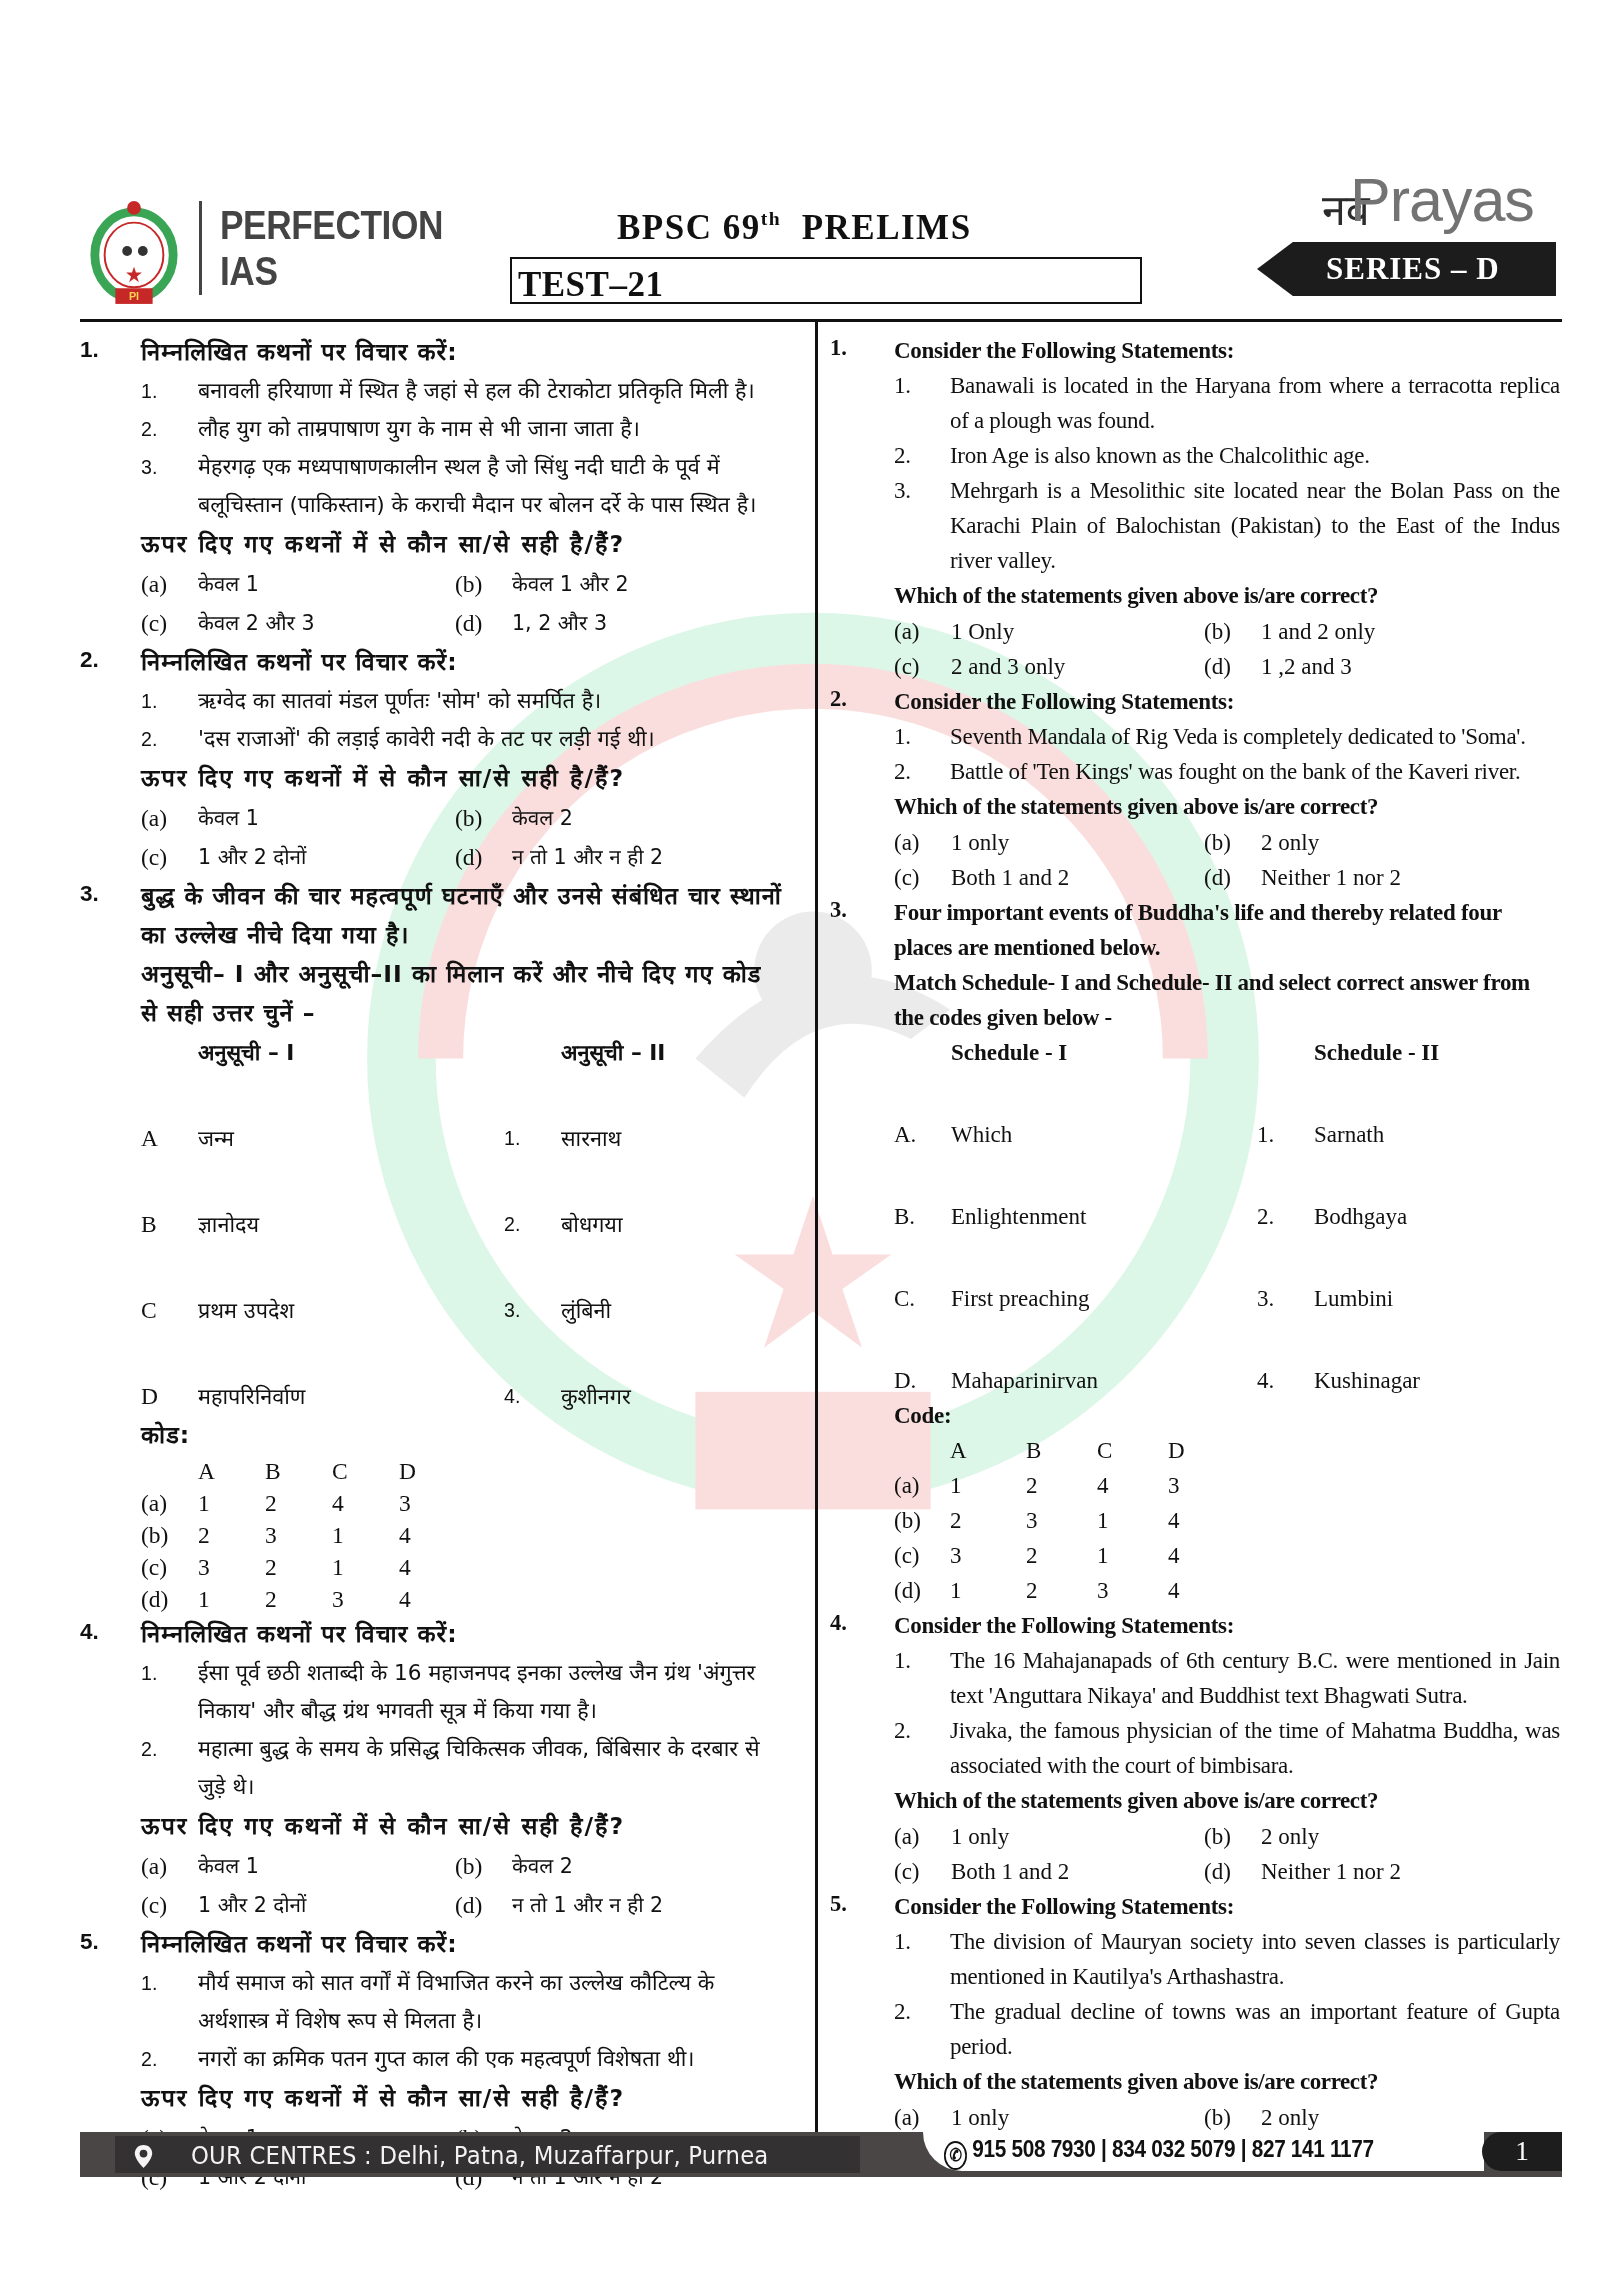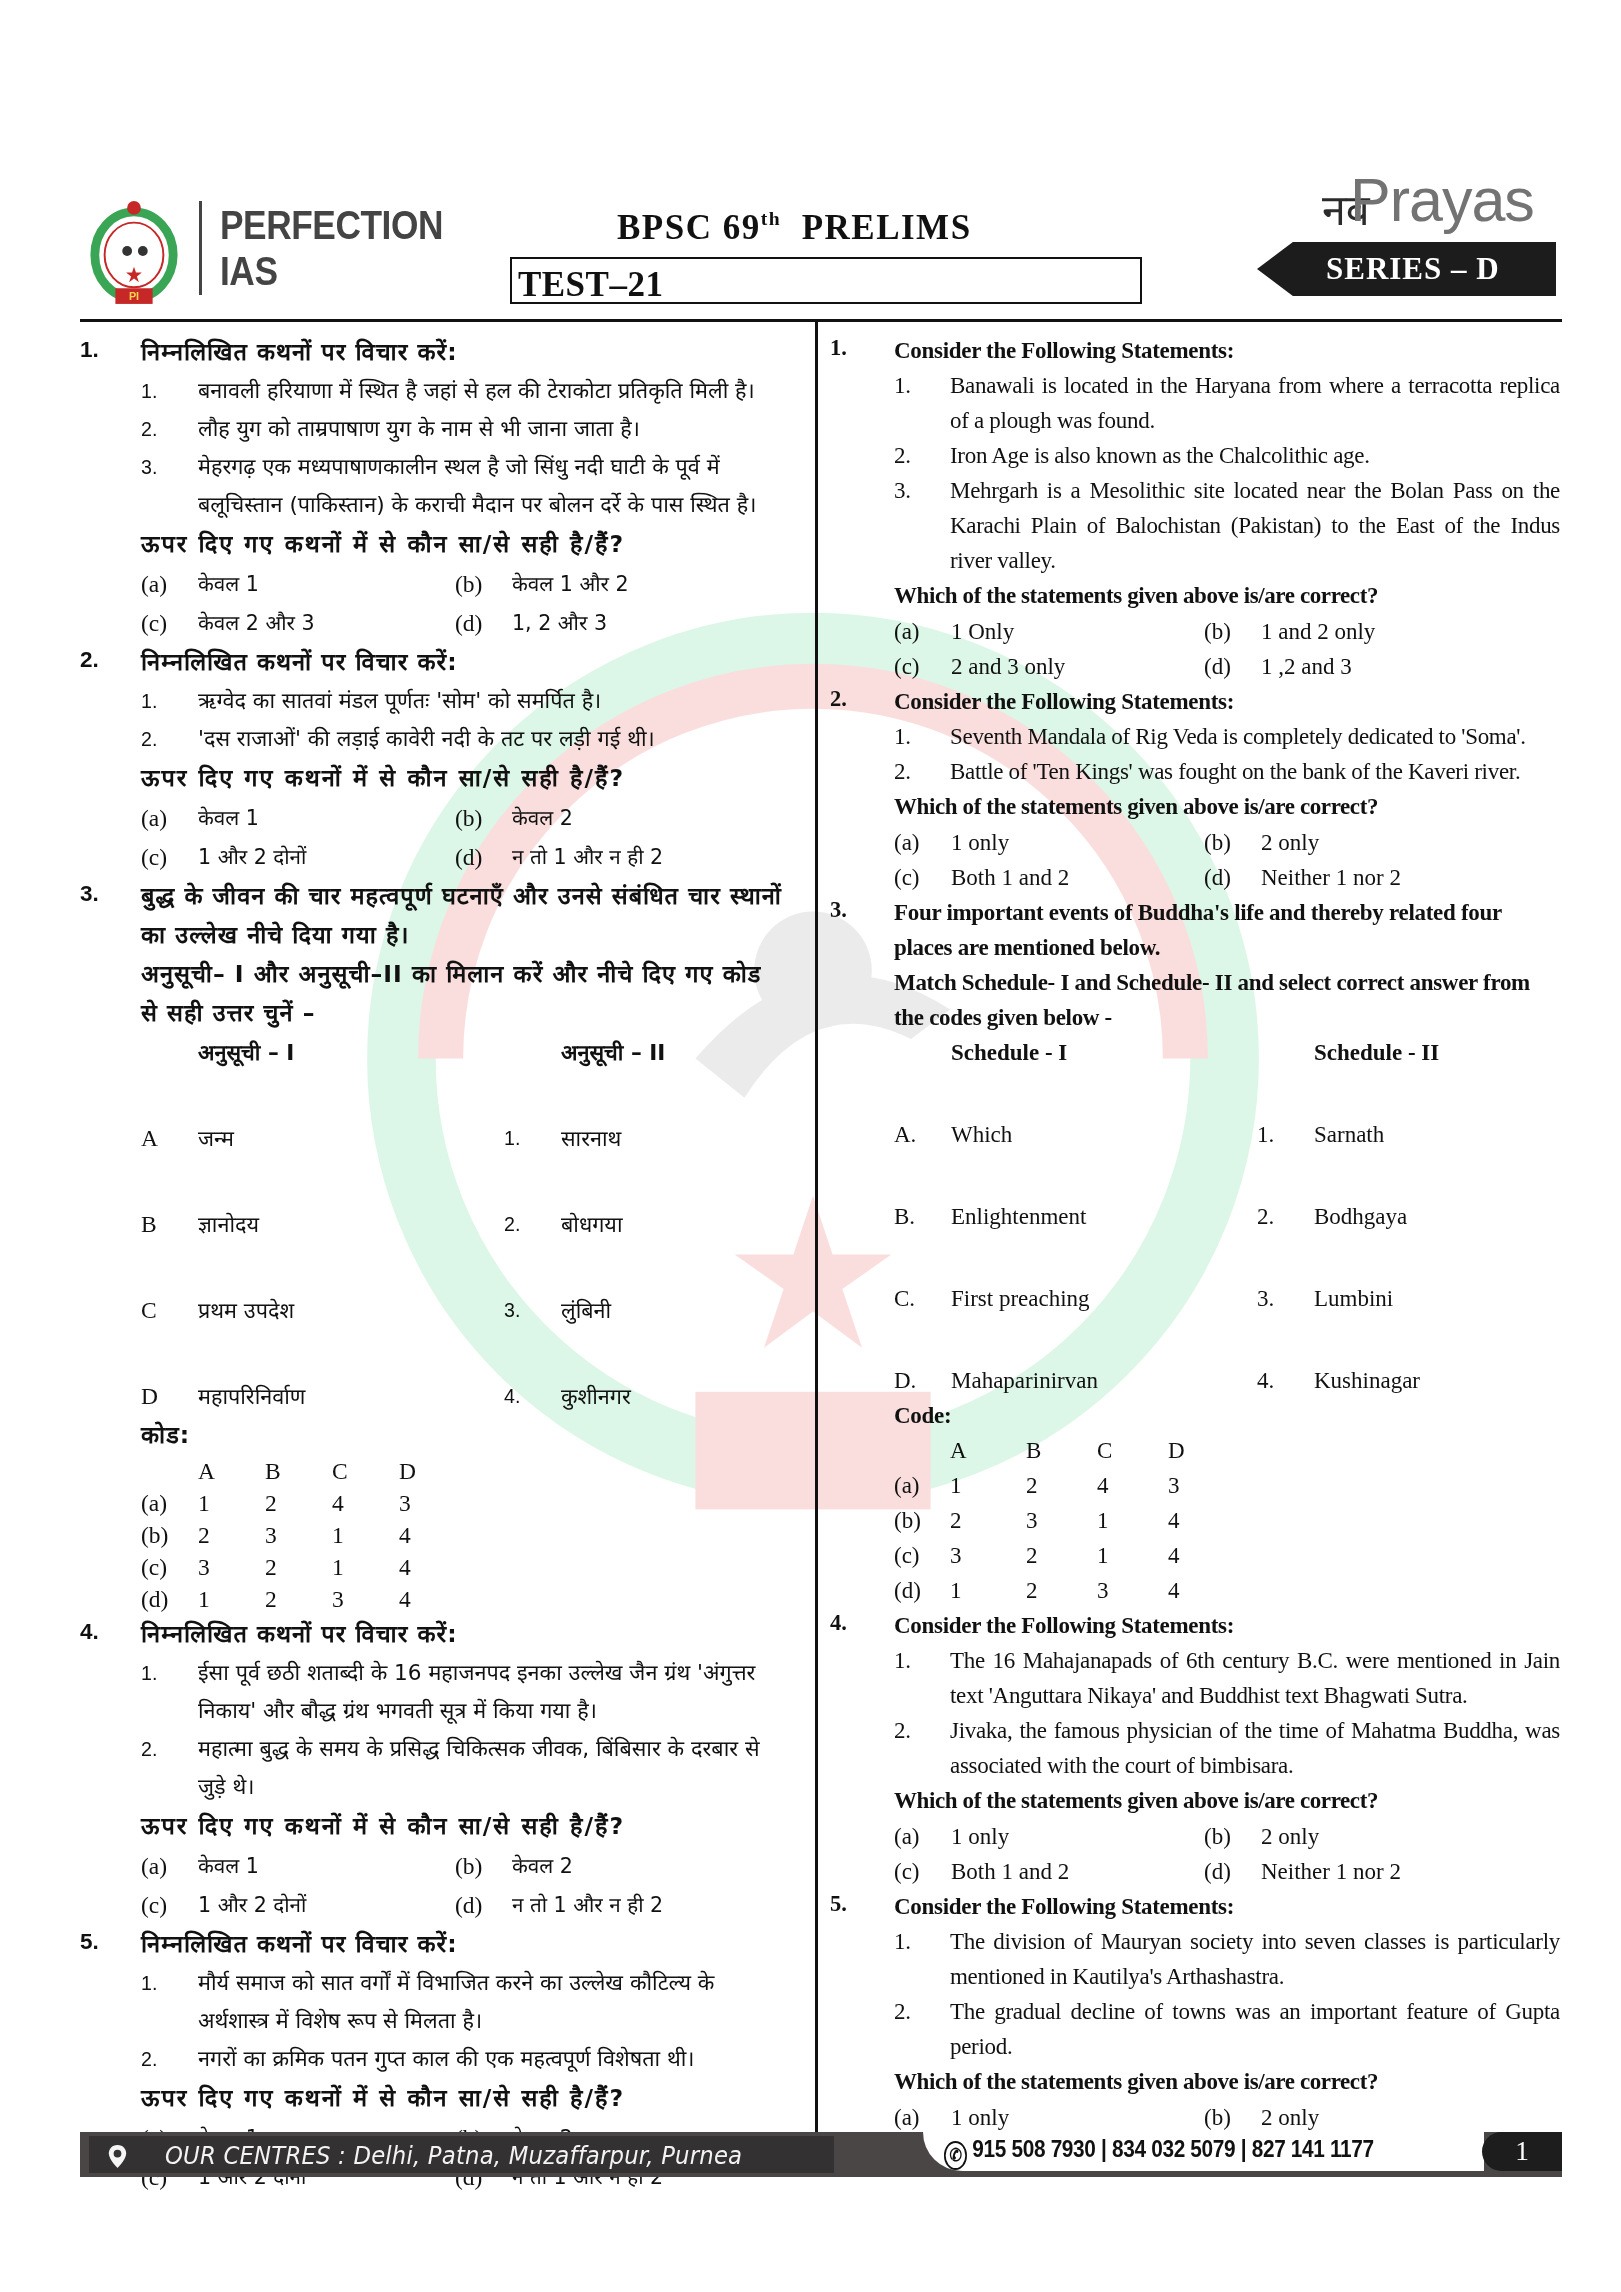--- a/index.html
+++ b/index.html
@@ -68,21 +68,21 @@
   .hi .match { font-size: 21.6px; line-height: 39px; }
   .hi .match .ml { font-family: "Liberation Serif", serif; font-size: 23.5px; }
   .hi .match .ml.num { font-family: "Liberation Sans", sans-serif; font-size: 19.6px; }
   .hi .codes { font-family: "Liberation Serif", serif; font-size: 23.5px; line-height: 32px; }
   .en .match { font-size: 23px; line-height: 35px; font-family: Liberation Serif, serif; }
   .en .codes { font-size: 23px; line-height: 35px; grid-template-columns: 56px 76px 71px 71px 59px; }
 
   
   .footer { position: absolute; left: 80px; top: 2132px; width: 1482px; height: 47px; }
   .foot-dark { position: absolute; left: 0; top: 0; width: 1482px; height: 45px; background: #4a4646; }
-  .foot-left { position: absolute; left: 9px; top: 3.9px; width: 745px; height: 37px; background: #333131; font-style: italic; }
+  .foot-left { position: absolute; left: 35px; top: 3.9px; width: 745px; height: 37px; background: #333131; }
   .foot-pin { position: absolute; left: 13.7px; top: 5.9px; width: 29px; height: 29px; }
   .foot-centres { position: absolute; left: 76px; top: 4.9px; font-family: "DejaVu Sans", sans-serif; font-size: 24.5px; color: #f3f3f3; letter-spacing: 0.2px; transform: scaleX(0.93); transform-origin: left top; }
   .foot-white { position: absolute; left: 843px; top: 0; width: 561px; height: 39px; background: #fff; border-radius: 0 0 0 59px; }
   .foot-phone { position: absolute; left: 864px; top: 2.9px; font-family: "Liberation Sans", sans-serif; font-weight: 700; font-size: 24.5px; color: #111; letter-spacing: -0.4px; transform: scaleX(0.85); transform-origin: left top; }
   .phone-icon { display: inline-block; width: 27.4px; height: 29px; border: 2px solid #111; border-radius: 50%; text-align: center; font-size: 17.6px; line-height: 25.5px; margin-right: 5.9px; vertical-align: -3.9px; }
   .foot-page { position: absolute; left: 1402px; top: 0; width: 80px; height: 39px; background: #1d1d1d; border-radius: 25.5px 0 0 25.5px; }
   .foot-page-num { position: absolute; left: 0; width: 80px; top: 3.9px; text-align: center; font-family: "Liberation Serif", serif; font-size: 27.4px; color: #fff; }
 </style>
 </head>
 <body>

